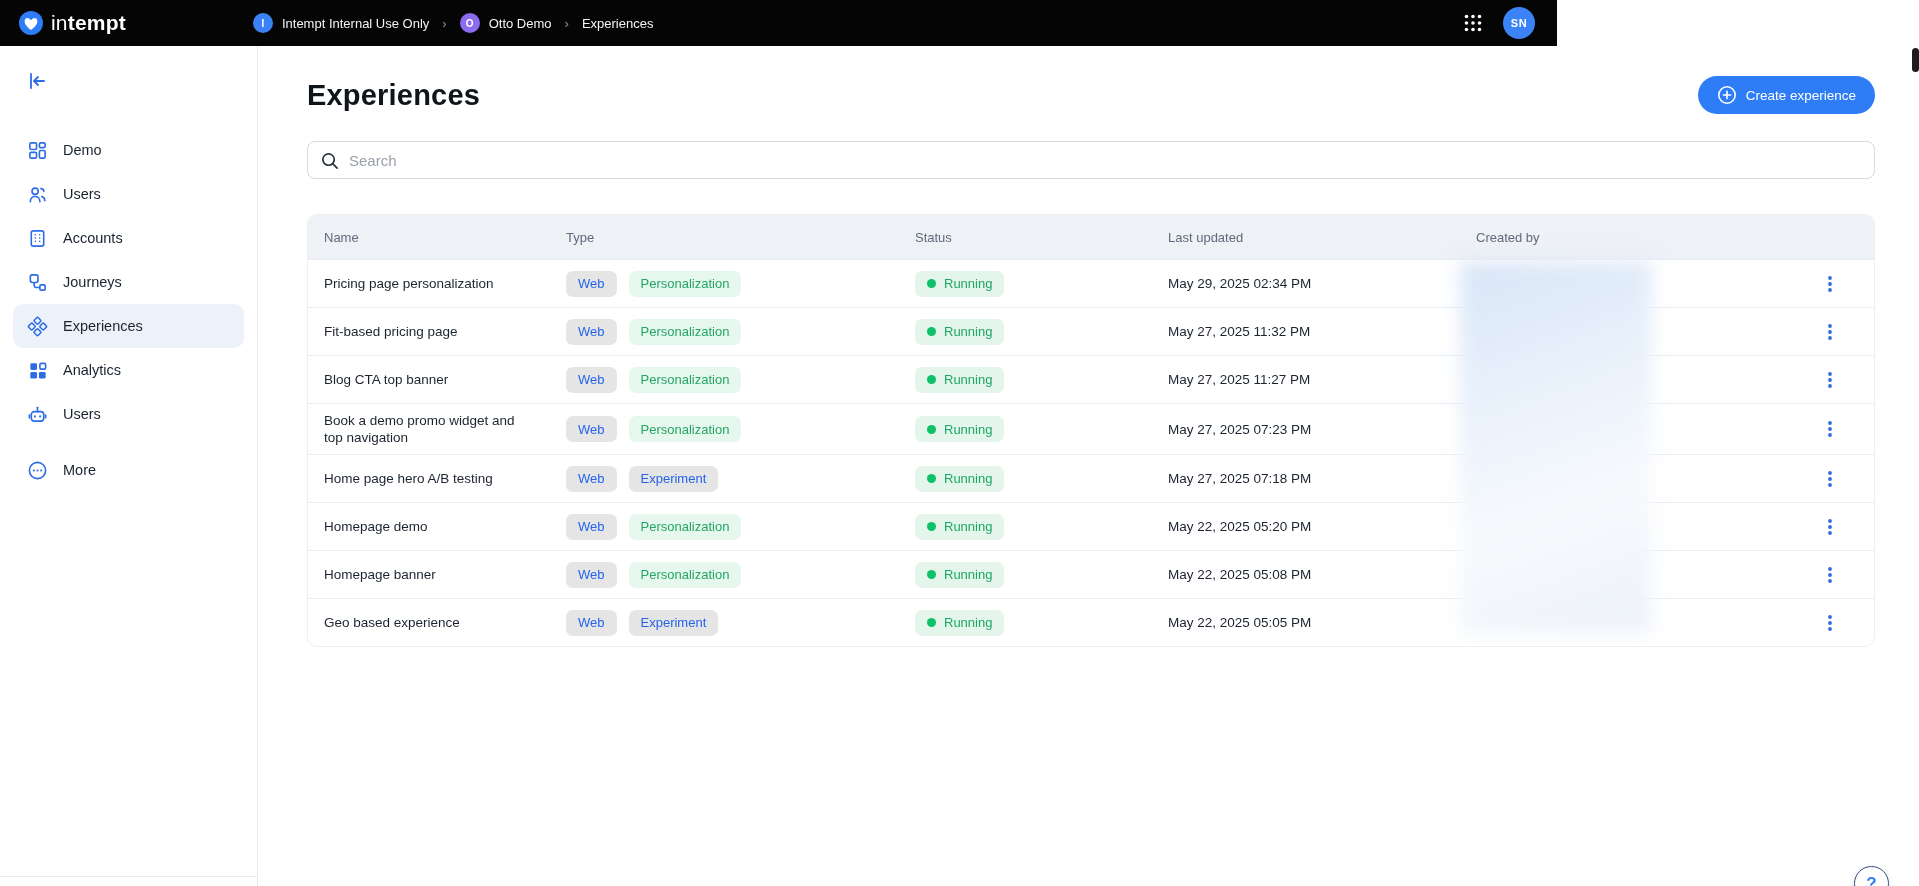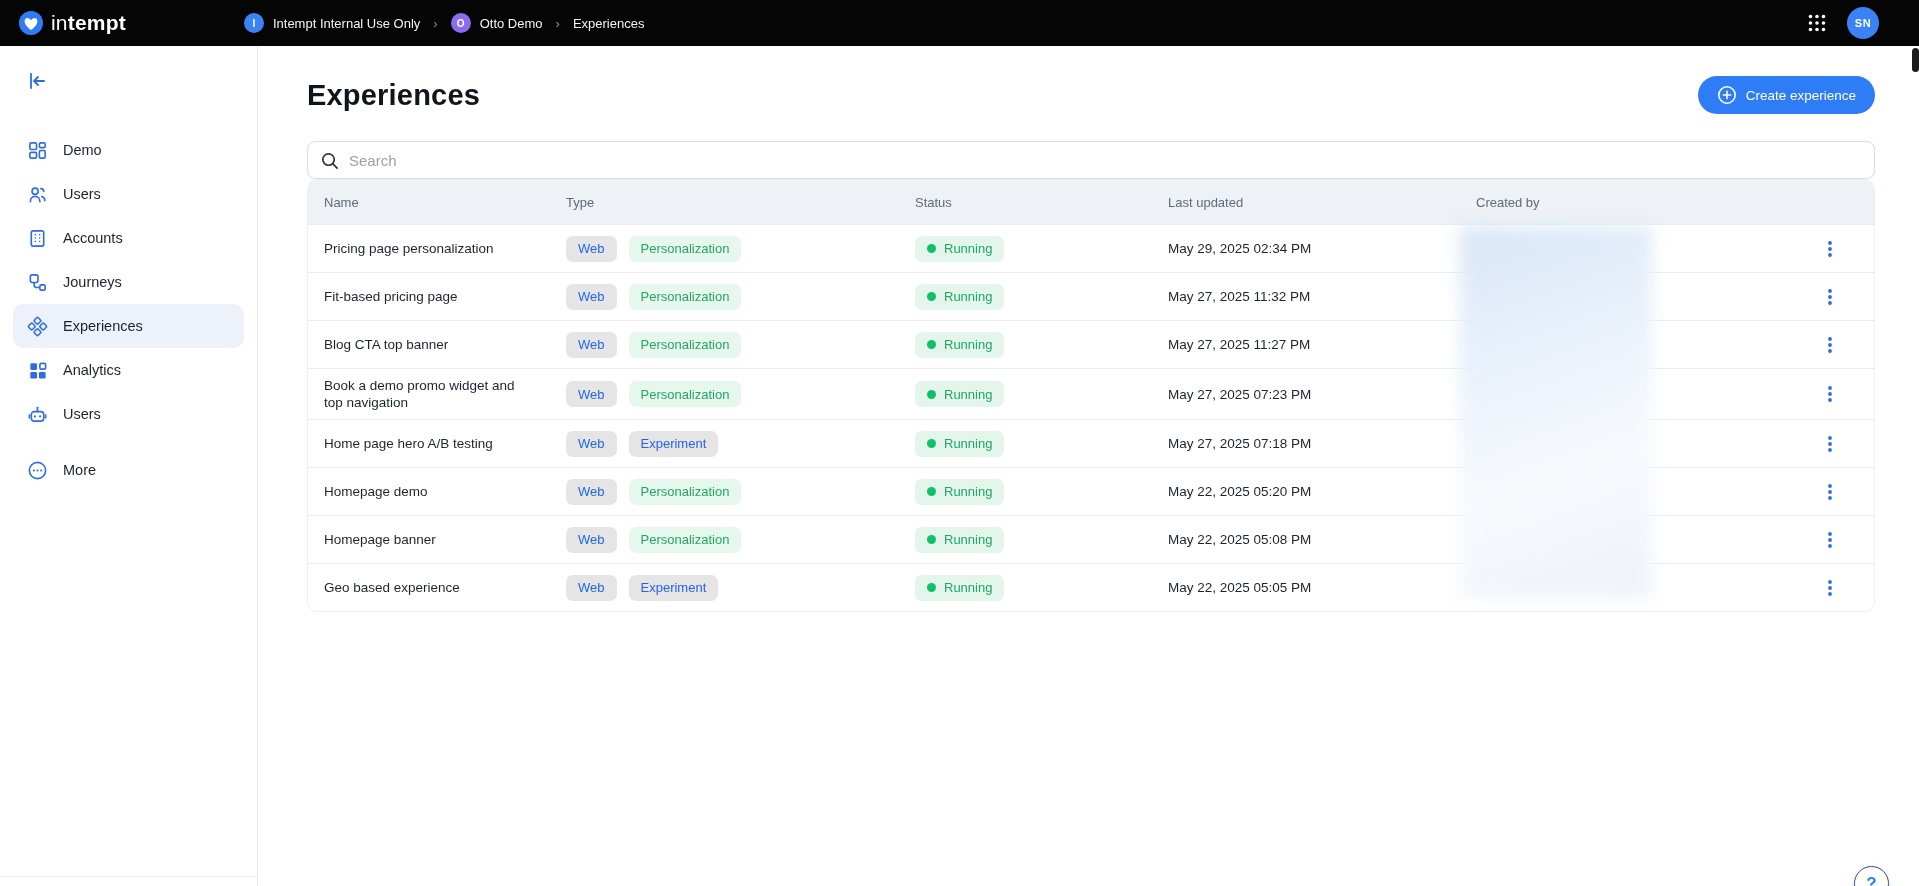--- a/index.html
+++ b/index.html
@@ -1,21 +1,21 @@
 <!DOCTYPE html>
 <html><head>
 <meta charset="utf-8">
 <style>
   * { margin:0; padding:0; box-sizing:border-box; }
   html,body { width:1919px; height:886px; overflow:hidden; background:#fff;
               font-family:"Liberation Sans", sans-serif; }
 
   
-  .topbar { position:fixed; top:0; left:0; width:1919px; height:46px; background:#050505;
-            display:flex; align-items:center; padding:0 40px 0 18px; z-index:50; }
+  .topbar { position:fixed; top:0; left:0; width:1557px; height:46px; background:#050505;
+            display:flex; align-items:center; padding:0 22px 0 18px; z-index:50;gap:9px; }
   .logo { display:flex; align-items:center; gap:7px; }
   .logo-text { color:#fff; font-size:21px; letter-spacing:.2px; }
   .logo-text .lt-light { font-weight:400; }
   .logo-text .lt-bold { font-weight:700; }
   .breadcrumb { display:flex; align-items:center; gap:11px; margin-left:118px; }
   .crumb { display:flex; align-items:center; gap:9px; cursor:pointer; }
   .crumb-circle { width:20px; height:20px; border-radius:50%; display:flex; align-items:center;
                   justify-content:center; color:#fff; font-size:10px; font-weight:600; }
   .crumb-label { color:#f3f4f6; font-size:13px; font-weight:500; }
   .crumb-sep { color:#8a8f98; font-size:13px; padding:0 2px; }
@@ -49,21 +49,21 @@
   .create-btn { display:flex; align-items:center; gap:9px; height:38px; padding:0 19px;
                 background:#2e7cf6; color:#fff; border:none; border-radius:19px; font-size:13.5px;
                 font-weight:500; cursor:pointer; font-family:"Liberation Sans",sans-serif; }
   .search-wrap { margin-top:27px; height:38px; border:1px solid #d8dbe1; border-radius:8px;
                  display:flex; align-items:center; padding:6px 12px; gap:10px; background:#fff; }
   .search-input { border:none; outline:none; flex:1; font-size:15px; color:#1a2330;
                   font-family:"Liberation Sans",sans-serif; background:transparent; }
   .search-input::placeholder { color:#9aa1ab; }
 
   
-  .table { width:1568px; border:1px solid #edeff3; border-radius:10px;
+  .table { margin-top:35px; width:1568px; border:1px solid #edeff3; border-radius:10px;
            overflow:hidden; position:relative; }
   .thead, .trow { display:grid; grid-template-columns:242px 349px 253px 308px 325px 1fr; }
   .thead { background:#eef1f6; height:44px; align-items:center; }
   .th { font-size:13px; color:#5f6b7a; padding:0 16px; }
   .trow { border-top:1px solid #e9ebef; background:#fff; min-height:48px; align-items:center; }
   .cell { padding:8px 16px; display:flex; align-items:center; }
   .name { font-size:13.5px; color:#1c2430; line-height:17px; }
   .type-cell { gap:12px; }
   .badge { display:inline-flex; align-items:center; height:26px; padding:0 12px; border-radius:7px;
            font-size:13px; white-space:nowrap; }

